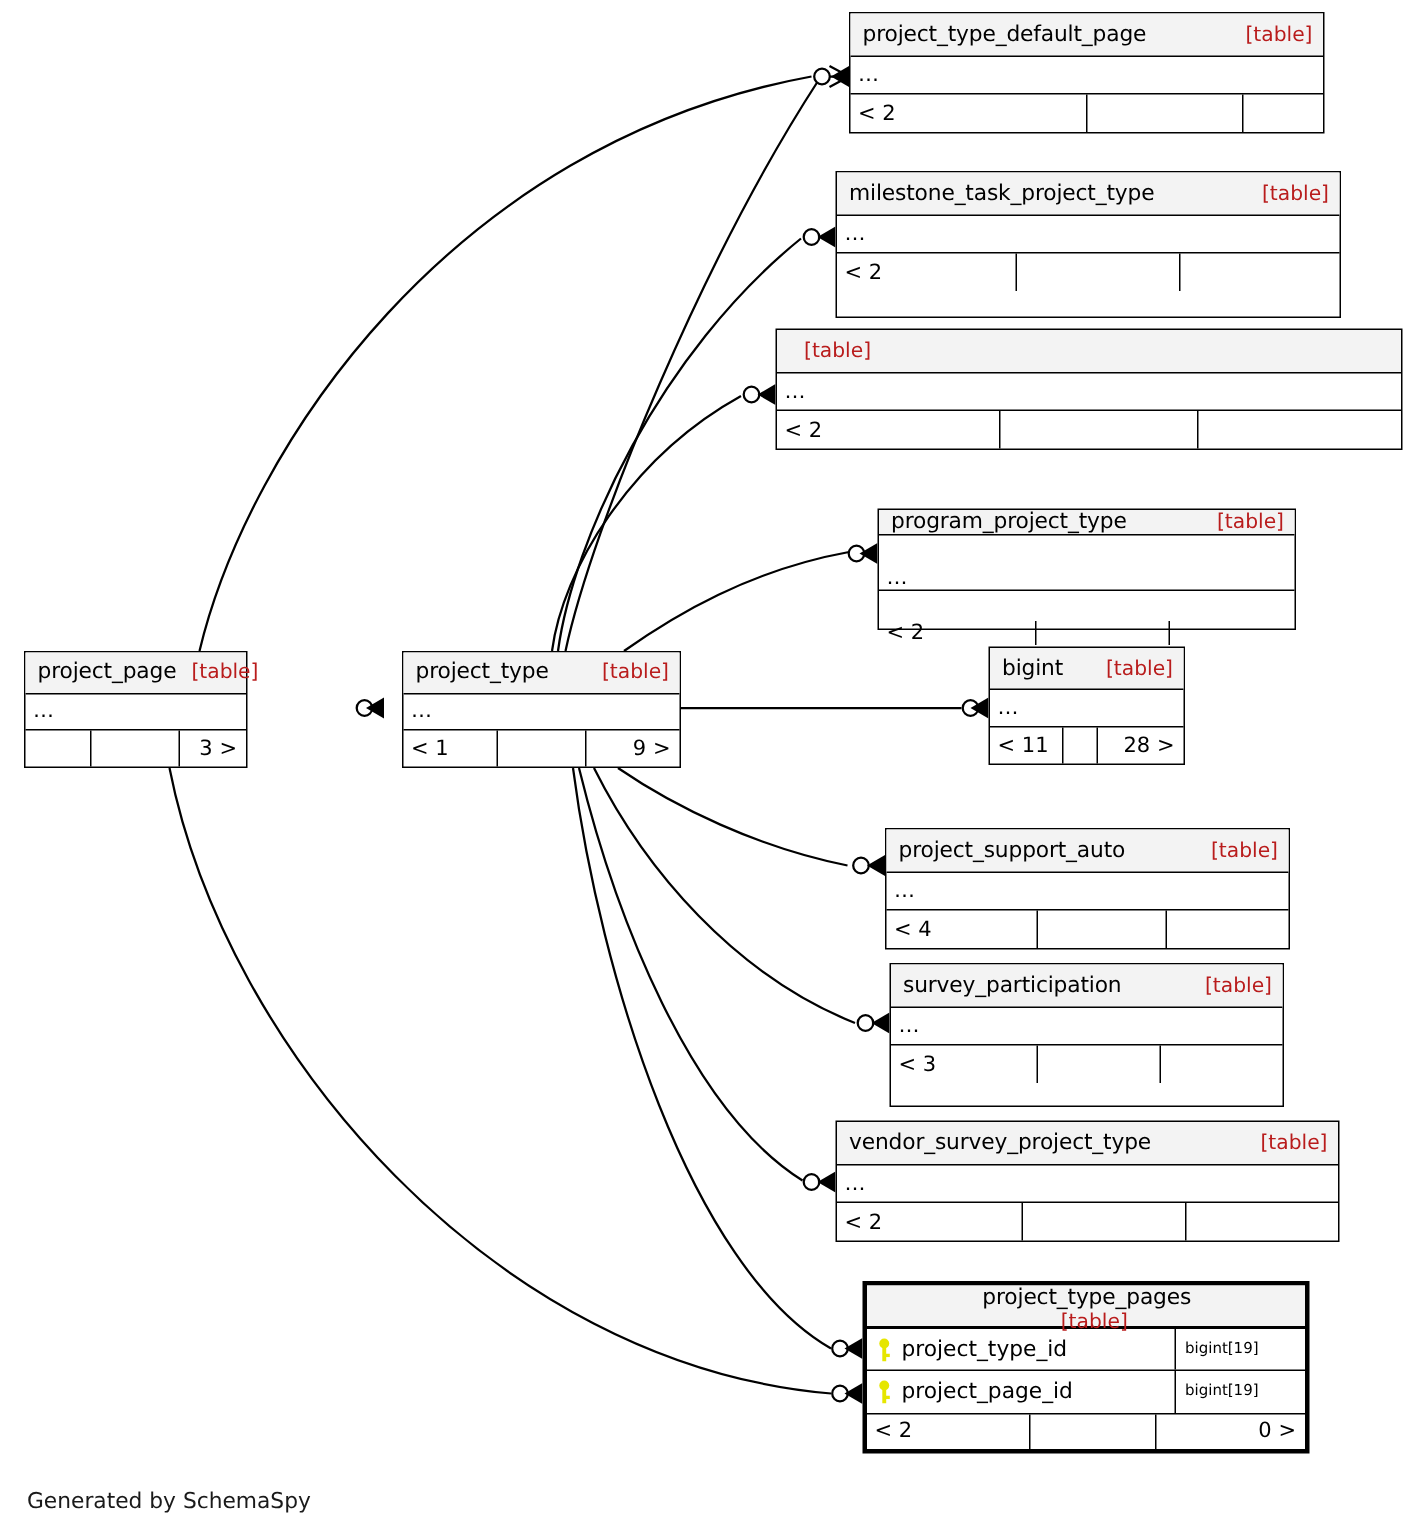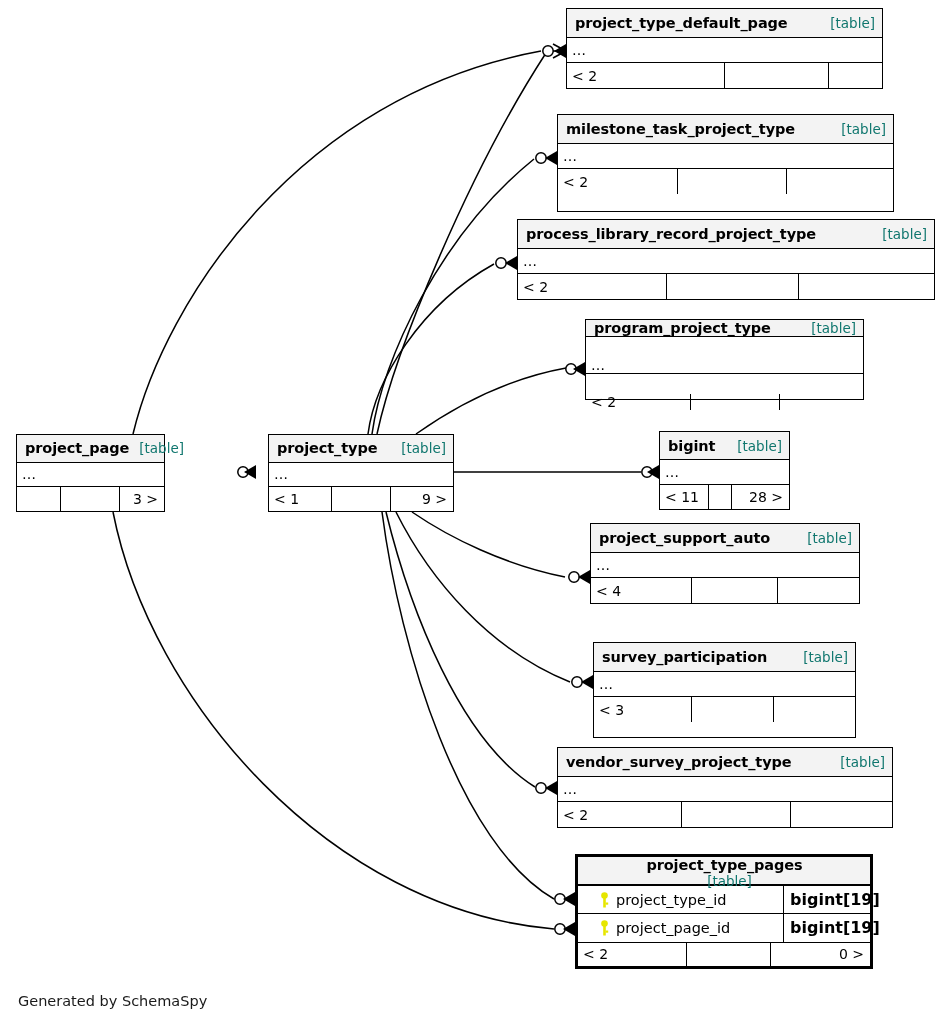--- a/index.html
+++ b/index.html
@@ -45,28 +45,28 @@
     border-bottom: 1.6px solid #000000;
     height: 29px;
     display: flex;
     align-items: center;
     justify-content: space-between;
     padding: 0 7px 0 8px;
     white-space: nowrap;
   }
   .focal > .tbl-header { border-bottom-width: 2.4px; flex-direction: column; }
   .tbl-name {
-    font-weight: bold;
+    font-weight: normal;
     font-size: 14.5px;
     color: #000000;
     letter-spacing: -0.1px;
   }
   .tbl-tag {
     font-size: 13.5px;
-    color: #0f766e;
+    color: #b91c1c;
     padding-left: 10px;
     text-align: center;
   }
   .tbl-ellipsis {
     box-sizing: border-box;
     height: 25px;
     border-bottom: 1.6px solid #000000;
     display: flex;
     align-items: center;
     padding-left: 5px;
@@ -78,38 +78,37 @@
     box-sizing: border-box;
     height: 30px;
     border-bottom: 1.6px solid #000000;
     display: flex;
     align-items: stretch;
   }
   .col-main {
     flex: 1;
     display: flex;
     align-items: center;
-    padding-left: 21px;
+    padding-left: 6px;
     border-right: 1.6px solid #000000;
     white-space: nowrap;
   }
   .col-name {
     font-size: 14.5px;
     color: #000;
     padding-left: 8px;
   }
   .col-type {
     width: 80px;
     display: flex;
     align-items: center;
     padding-left: 6px;
-    font-size: 16px;
+    font-size: 10px;
     color: #000;
     white-space: nowrap;
-    font-weight: bold;
   }
   .key-icon {
     width: 9px;
     height: 15px;
     position: relative;
     flex: 0 0 auto;
   }
   .footer-row {
     box-sizing: border-box;
     height: 25px;
@@ -223,31 +222,30 @@
         </div>
         <div class="tbl-ellipsis">…</div>
         <div class="footer-row">
           <div class="fcell left" style="flex: 120 1 0px;">&lt; 2</div>
           <div class="fcell mid" style="width: 110px;"></div>
           <div class="fcell right" style="flex: 105 1 0px;"></div>
         </div>
       </div>
       <div class="table-node" style="left: 517px; top: 219px; width: 418px; height: 81px;">
         <div class="tbl-header">
-          <span class="tbl-name">process_library_record_project_type</span>
           <span class="tbl-tag">[table]</span>
         </div>
         <div class="tbl-ellipsis">…</div>
         <div class="footer-row">
           <div class="fcell left" style="flex: 148 1 0px;">&lt; 2</div>
           <div class="fcell mid" style="width: 133px;"></div>
           <div class="fcell right" style="flex: 133 1 0px;"></div>
         </div>
       </div>
-      <div class="table-node" style="left: 585px; top: 319px; width: 279px; height: 81px; gap: 20px;">
+      <div class="table-node" style="left: 585px; top: 339px; width: 279px; height: 81px; gap: 20px;">
         <div class="tbl-header">
           <span class="tbl-name">program_project_type</span>
           <span class="tbl-tag">[table]</span>
         </div>
         <div class="tbl-ellipsis">…</div>
         <div class="footer-row">
           <div class="fcell left" style="flex: 104 1 0px;">&lt; 2</div>
           <div class="fcell mid" style="width: 90px;"></div>
           <div class="fcell right" style="flex: 81 1 0px;"></div>
         </div>
@@ -281,21 +279,21 @@
           <span class="tbl-name">bigint</span>
           <span class="tbl-tag">[table]</span>
         </div>
         <div class="tbl-ellipsis">…</div>
         <div class="footer-row">
           <div class="fcell left" style="flex: 48 1 0px;">&lt; 11</div>
           <div class="fcell mid" style="width: 24px;"></div>
           <div class="fcell right" style="flex: 57 1 0px;">28 &gt;</div>
         </div>
       </div>
-      <div class="table-node" style="left: 590px; top: 523px; width: 270px; height: 81px;">
+      <div class="table-node" style="left: 590px; top: 552px; width: 270px; height: 81px;">
         <div class="tbl-header">
           <span class="tbl-name">project_support_auto</span>
           <span class="tbl-tag">[table]</span>
         </div>
         <div class="tbl-ellipsis">…</div>
         <div class="footer-row">
           <div class="fcell left" style="flex: 100 1 0px;">&lt; 4</div>
           <div class="fcell mid" style="width: 87px;"></div>
           <div class="fcell right" style="flex: 79 1 0px;"></div>
         </div>

